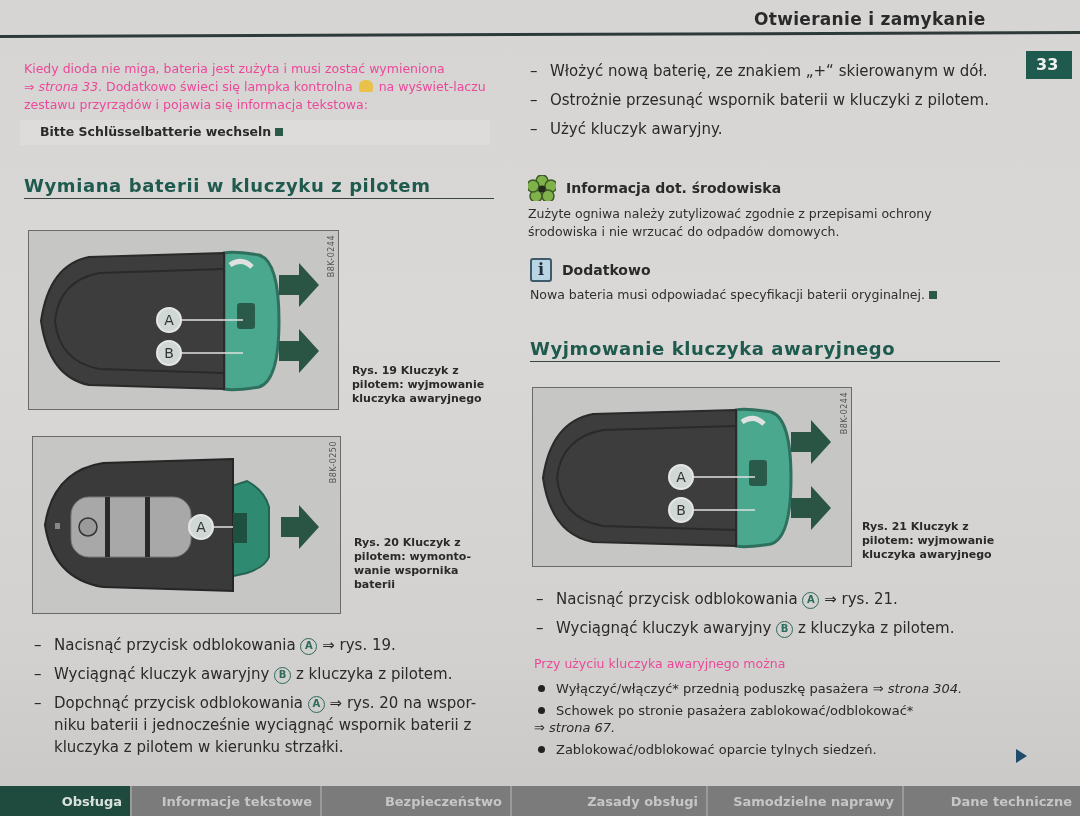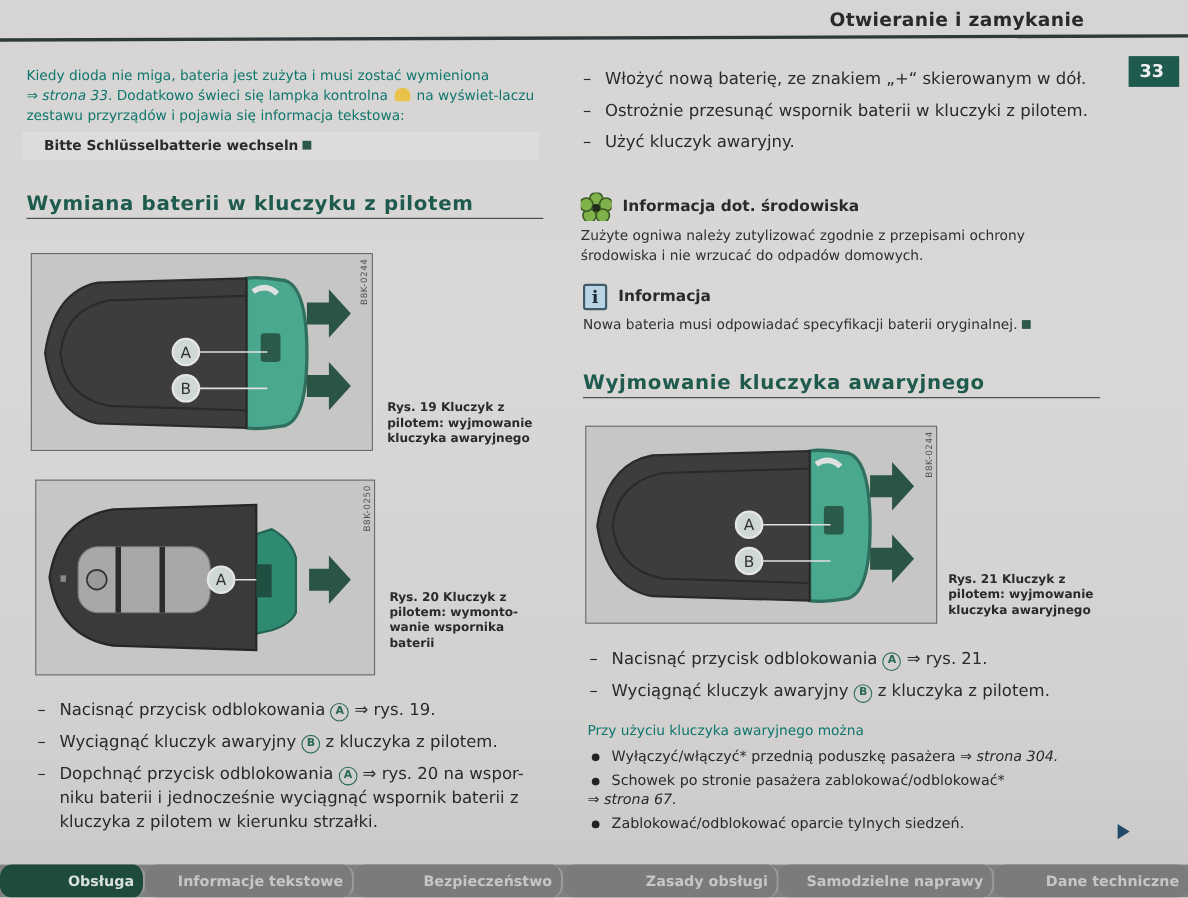--- a/index.html
+++ b/index.html
@@ -12,21 +12,21 @@
   }
   .page { position: absolute; left: 0; top: 0; width: 1080px; height: 816px; }
 
   
   .header-rule { position: absolute; left: 0; top: 33px; width: 1080px; height: 3px; background: #2e3a3a; transform: rotate(-0.2deg); }
   .header-title { position: absolute; left: 754px; top: 9px; font-size: 17px; font-weight: bold; color: #2a2a2a; letter-spacing: 0.3px; }
   .page-number { position: absolute; left: 1026px; top: 4px; width: 46px; height: 28px; background: #1f5a4e; color: #f0f0f0; font-weight: bold; font-size: 16px; padding: 4px 0 0 10px; margin-top: 47px; }
 
   .col-left { position: absolute; left: 24px; top: 60px; width: 470px; }
 
-  .p-small { font-size: 12.5px; line-height: 18px; color: #0f766e; }
+  .p-small { font-size: 12.5px; line-height: 18px; color: #ec4899; }
   .ref { font-style: italic; }
   .msg-box { margin-top: 6px; margin-left: -4px; padding: 4px 0 6px 20px; width: 470px; background: #dddcda; font-size: 12.5px; font-weight: bold; color: #2a2a2a; }
   .end-mark { display: inline-block; width: 8px; height: 8px; background: #2c5a48; margin-left: 4px; vertical-align: 0px; }
   .warn-icon { display: inline-block; width: 14px; height: 12px; background: #e8c24a; border-radius: 6px 6px 2px 2px; vertical-align: -1px; margin: 0 2px; }
 
   .section-title { font-size: 18px; font-weight: bold; color: #1f5a4e; letter-spacing: 0.6px; padding-bottom: 2px; border-bottom: 1.5px solid #3a4444; }
 
   .steps { list-style: none; }
   .steps li { position: relative; padding-left: 22px; font-size: 15px; line-height: 22px; color: #2a2a2a; margin-bottom: 7px; }
   .steps li .dash { position: absolute; left: 2px; top: 0; }
@@ -43,21 +43,21 @@
   .fig-caption { position: absolute; font-size: 11px; font-weight: bold; line-height: 14px; color: #2a2a2a; }
 
   .info-head { display: flex; align-items: center; gap: 10px; font-size: 14px; font-weight: bold; color: #2a2a2a; }
   .info-body { font-size: 12.5px; line-height: 18px; color: #2f2f2f; margin-top: 4px; }
   .info-icon { width: 22px; height: 24px; border: 2px solid #3f5a6a; border-radius: 3px; background: #b9d4e2; color: #1f2a3a; font-weight: bold; font-family: "DejaVu Serif", serif; font-size: 16px; text-align: center; line-height: 20px; }
 
   .next-arrow { position: absolute; left: 1016px; top: 749px; width: 0; height: 0; border-top: 7px solid transparent; border-bottom: 7px solid transparent; border-left: 11px solid #1f4a6a; }
 
   
   .footer { position: absolute; left: 0; top: 786px; width: 1080px; height: 30px; display: flex; background: #808080; }
-  .footer .tab { height: 30px; display: flex; align-items: center; justify-content: flex-end; padding-right: 8px; font-size: 13px; font-weight: bold; color: #c6c6c6; border-right: 2px solid #9a9a9a; background: #7b7b7b; border-radius: 11px; }
+  .footer .tab { height: 30px; display: flex; align-items: center; justify-content: flex-end; padding-right: 8px; font-size: 13px; font-weight: bold; color: #c6c6c6; border-right: 2px solid #9a9a9a; background: #7b7b7b; }
   .footer .tab.active { background: #1f4a3e; color: #d8e0dc; }
 </style>
 </head>
 <body>
 
 <div class="page">
 
   <div class="header-rule"></div>
   <div class="header-title">Otwieranie i zamykanie</div>
   <div class="page-number">33</div>
@@ -138,21 +138,21 @@
         <circle cx="14" cy="14" r="3.5" fill="#1f2a18"></circle>
       </svg>
       <span>Informacja dot. środowiska</span>
     </div>
     <div class="info-body">Zużyte ogniwa należy zutylizować zgodnie z przepisami ochrony środowiska i nie wrzucać do odpadów domowych.</div>
   </div>
 
   <div style="position:absolute; left:530px; top:258px; width:460px;">
     <div class="info-head">
       <div class="info-icon">i</div>
-      <span>Informacja</span>
+      <span>Dodatkowo</span>
     </div>
     <div class="info-body"><span>Nowa bateria musi odpowiadać specyfikacji baterii oryginalnej.</span><span class="end-mark"></span></div>
   </div>
 
   <div class="section-title" style="position:absolute; left:530px; top:338px; width:470px;">Wyjmowanie kluczyka awaryjnego</div>
 
   <div class="figure" style="left:532px; top:387px; width:320px; height:180px;">
     <span class="fig-code">B8K-0244</span>
     <svg width="316" height="178" viewBox="0 0 316 178">
       <path d="M203 22 Q213 20 238 24 Q258 30 258 90 Q258 150 238 156 Q213 160 203 158 Z" fill="#4aa88e" stroke="#2f6f5e" stroke-width="3"></path>

